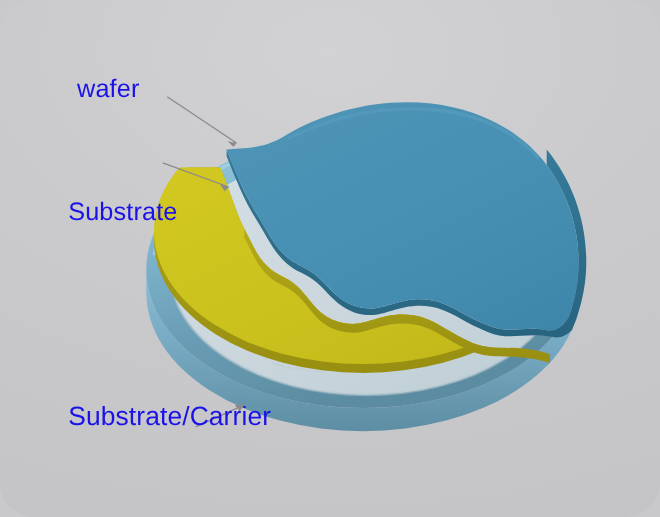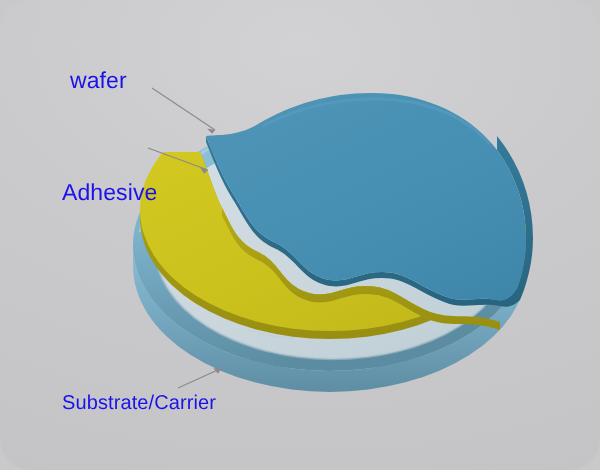--- a/index.html
+++ b/index.html
@@ -29,21 +29,21 @@
     font-family: "Liberation Sans", sans-serif;
     font-size: 23px;
     font-weight: 400;
     line-height: 1.12;
     white-space: pre;
     letter-spacing: 0.1px;
     text-rendering: geometricPrecision;
   }
   #label-wafer   { left: 70px;  top: 68px; }
   #label-wax     { left: 62px;  top: 128px; }
-  #label-substrate { left: 62px; top: 392px; font-size: 20px; }
+  #label-substrate { left: 62px; top: 366px; font-size: 24px; }
 </style>
 </head>
 <body>
 
 <div id="scene">
 
   <svg id="diagram-svg" viewBox="0 0 600 470">
     <defs>
       <linearGradient id="gradSubRim" x1="0" y1="0" x2="0.35" y2="1">
         <stop offset="0%" stop-color="#9ccade"></stop>
@@ -201,18 +201,18 @@
       <path d="M 208,170 l -8,-2.4 l 4.2,6.2 Z" fill="#8a8a8e"></path>
 
       <line x1="178" y1="388" x2="222" y2="368" stroke="#8a8a8e" stroke-width="1.2"></line>
       <path d="M 222,368 l -8.5,0.2 l 4.4,5.6 Z" fill="#8a8a8e"></path>
     </g>
   </svg>
 
   <div class="callout-label" id="label-wafer">wafer</div>
 
   <div class="callout-label" id="label-wax">
-    <div>Adhesive</div>
+    <div>Substrate</div>
   </div>
 
   <div class="callout-label" id="label-substrate">Substrate/Carrier</div>
 
 </div>
 
 </body></html>

